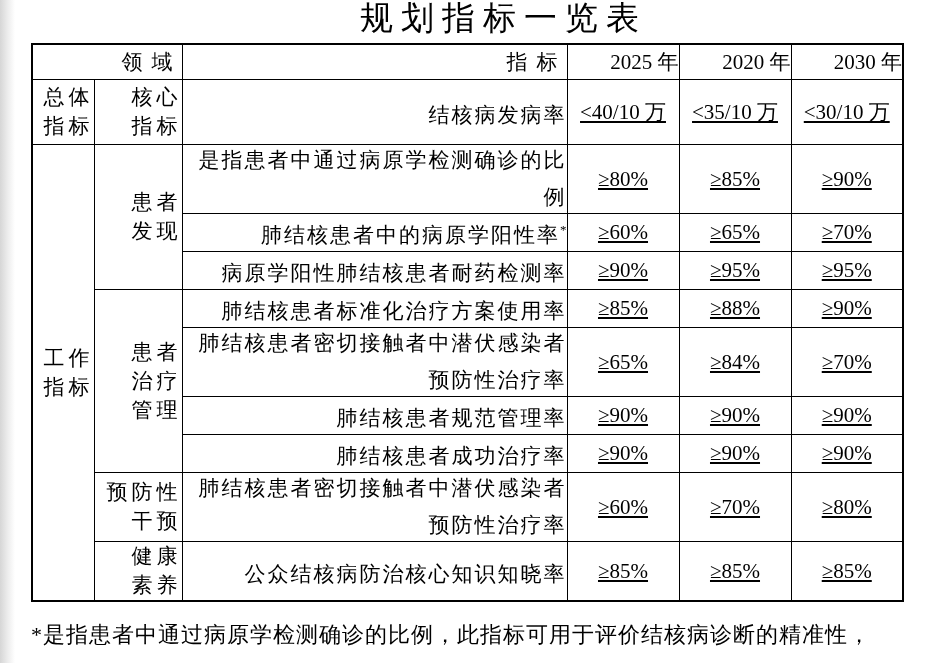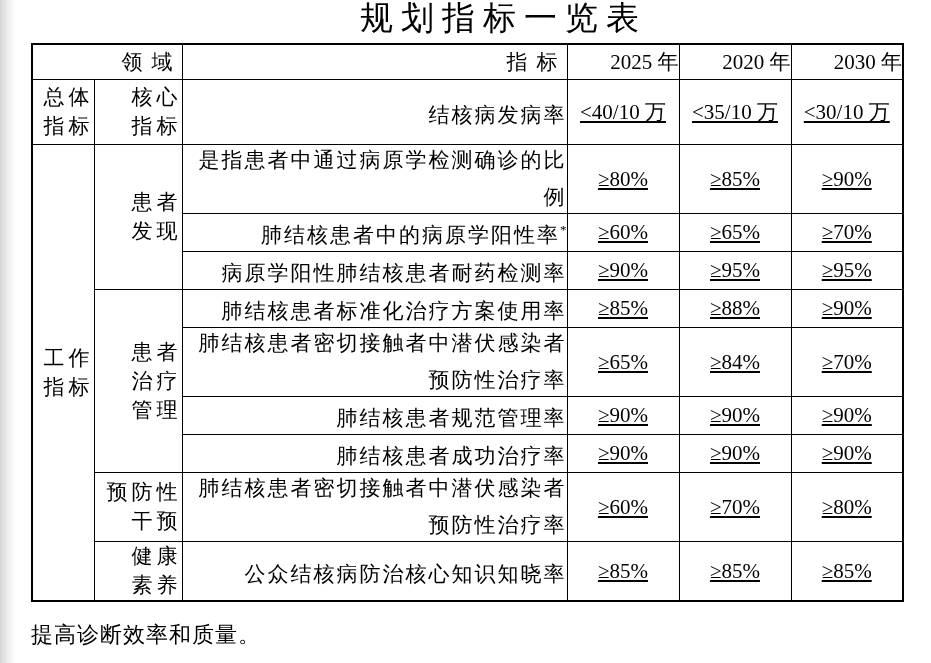--- a/index.html
+++ b/index.html
@@ -160,16 +160,17 @@
 素养</td>
       <td class="ind"><span>公众结核病防治核心知识知晓率</span><sup></sup></td>
       <td class="val">≥85%</td>
       <td class="val">≥85%</td>
       <td class="val">≥85%</td>
     </tr>
   </tbody>
     </table>
 
   <div class="footnote">
+    <div class="fline">*是指患者中通过病原学检测确诊的比例，此指标可用于评价结核病诊断的精准性，</div>
     <div class="fline">提高诊断效率和质量。</div>
   </div>
 
 </div>
 
 </body></html>

